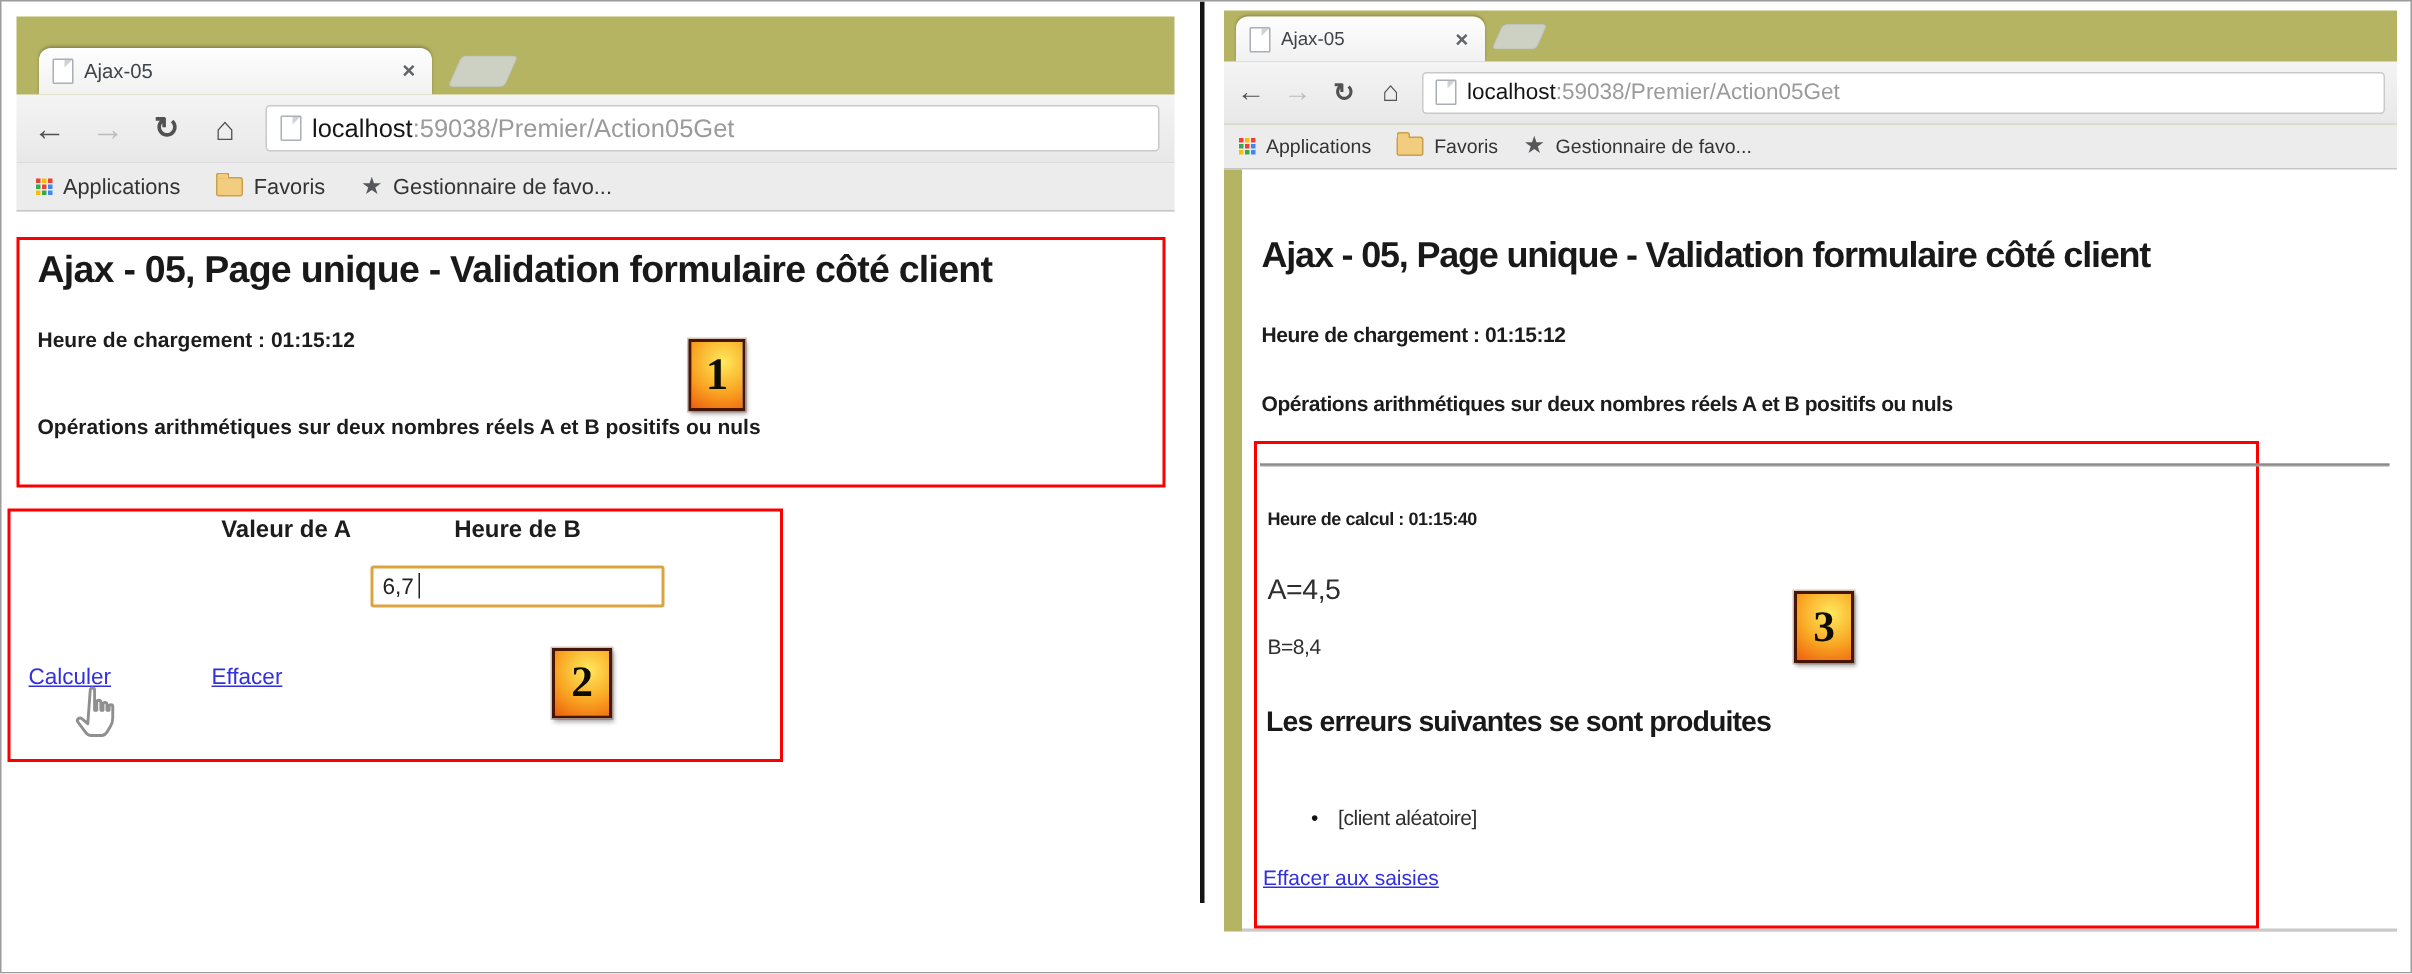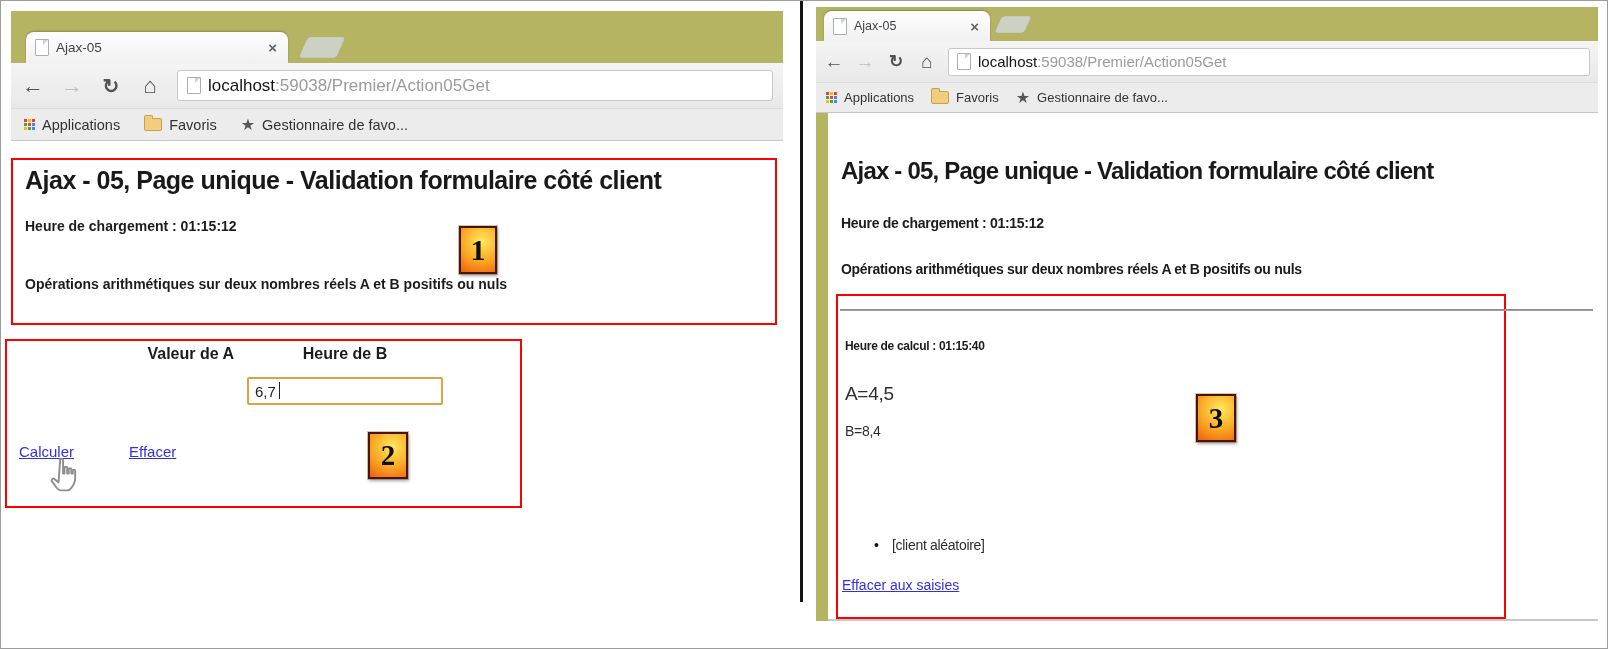--- a/index.html
+++ b/index.html
@@ -64,21 +64,21 @@
   .ops-l{left:14px;top:134px;font-size:14px;}
   .badge1{left:448px;top:84px;width:34px;height:44px;font-size:30px;}
   .lab-a{left:25px;top:203px;width:198px;text-align:right;font-size:16px;}
   .lab-b{left:236px;top:203px;width:196px;text-align:center;font-size:16px;}
   .inp{position:absolute;box-sizing:border-box;font-family:"Liberation Sans",sans-serif;
        font-size:15px;padding:2px 6px;background:#fff;color:#222;}
   .inp-a{left:25px;top:236px;width:199px;height:27px;border:1px solid #838383;}
   .inp-b{left:236px;top:235px;width:196px;height:28px;border:2px solid #dca440;border-radius:2px;}
   .caret{position:absolute;left:268px;top:240px;width:1px;height:17px;background:#222;}
   .lnk-calc{left:8px;top:301px;font-size:15px;}
-  .lnk-eff{left:118px;top:301px;font-size:15px;}
+  .lnk-eff{left:130px;top:301px;font-size:15px;}
   .badge2{left:357px;top:290px;width:36px;height:43px;font-size:29px;}
   .hand{left:34px;top:313px;}
   
   .divider{position:absolute;left:799px;top:0;width:3px;height:601px;background:#141414;}
   
   .win-right{left:815px;top:6px;width:782px;height:614px;background:#b5b463;}
   .tb-r{height:34px;background:transparent;}
   .tab-r{left:8px;top:4px;width:166px;height:30px;font-size:12.5px;}
   .newtab-r{left:182px;top:9px;width:30px;height:17px;}
   .toolbar-r{height:42px;padding:0 8px;gap:11px;}
@@ -220,19 +220,20 @@
       <h1 class="abs h1-r">Ajax - 05, Page unique - Validation formulaire côté client</h1>
       <p class="abs load-r boldtxt rtxt">Heure de chargement : 01:15:12</p>
       <p class="abs ops-r boldtxt rtxt">Opérations arithmétiques sur deux nombres réels A et B positifs ou nuls</p>
 
       <div class="redbox box3"></div>
       <div class="hr-r"></div>
       <p class="abs calc-r boldtxt rtxt">Heure de calcul : 01:15:40</p>
       <p class="abs a-r rtxt">A=4,5</p>
       <p class="abs b-r rtxt">B=8,4</p>
       <div class="badge badge3">3</div>
+      <h2 class="abs h2-r">Les erreurs suivantes se sont produites</h2>
       <span class="abs bullet-dot">•</span>
       <span class="abs bullet-txt rtxt">[client aléatoire]</span>
       <a class="abs blink lnk-ret">Effacer aux saisies</a>
     </div>
   </section>
 
 </div>
 
 </body></html>

